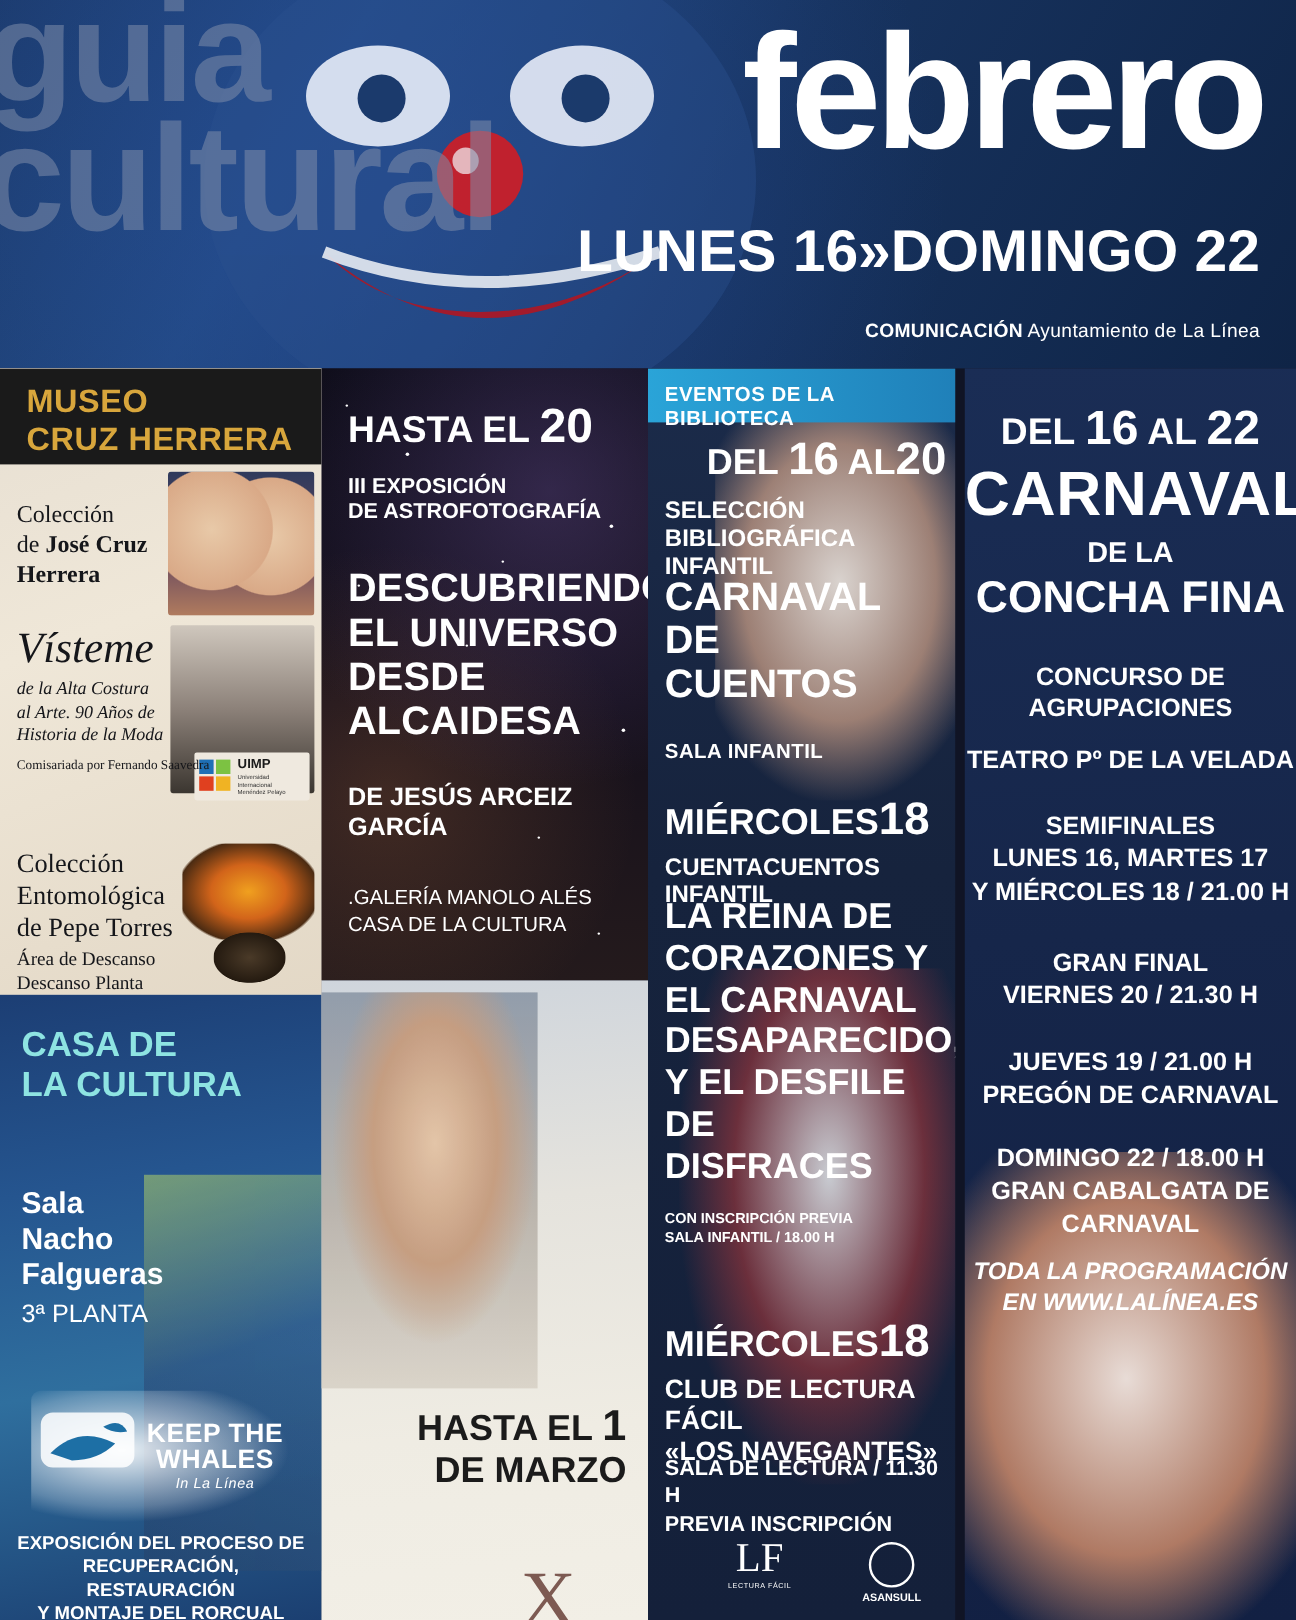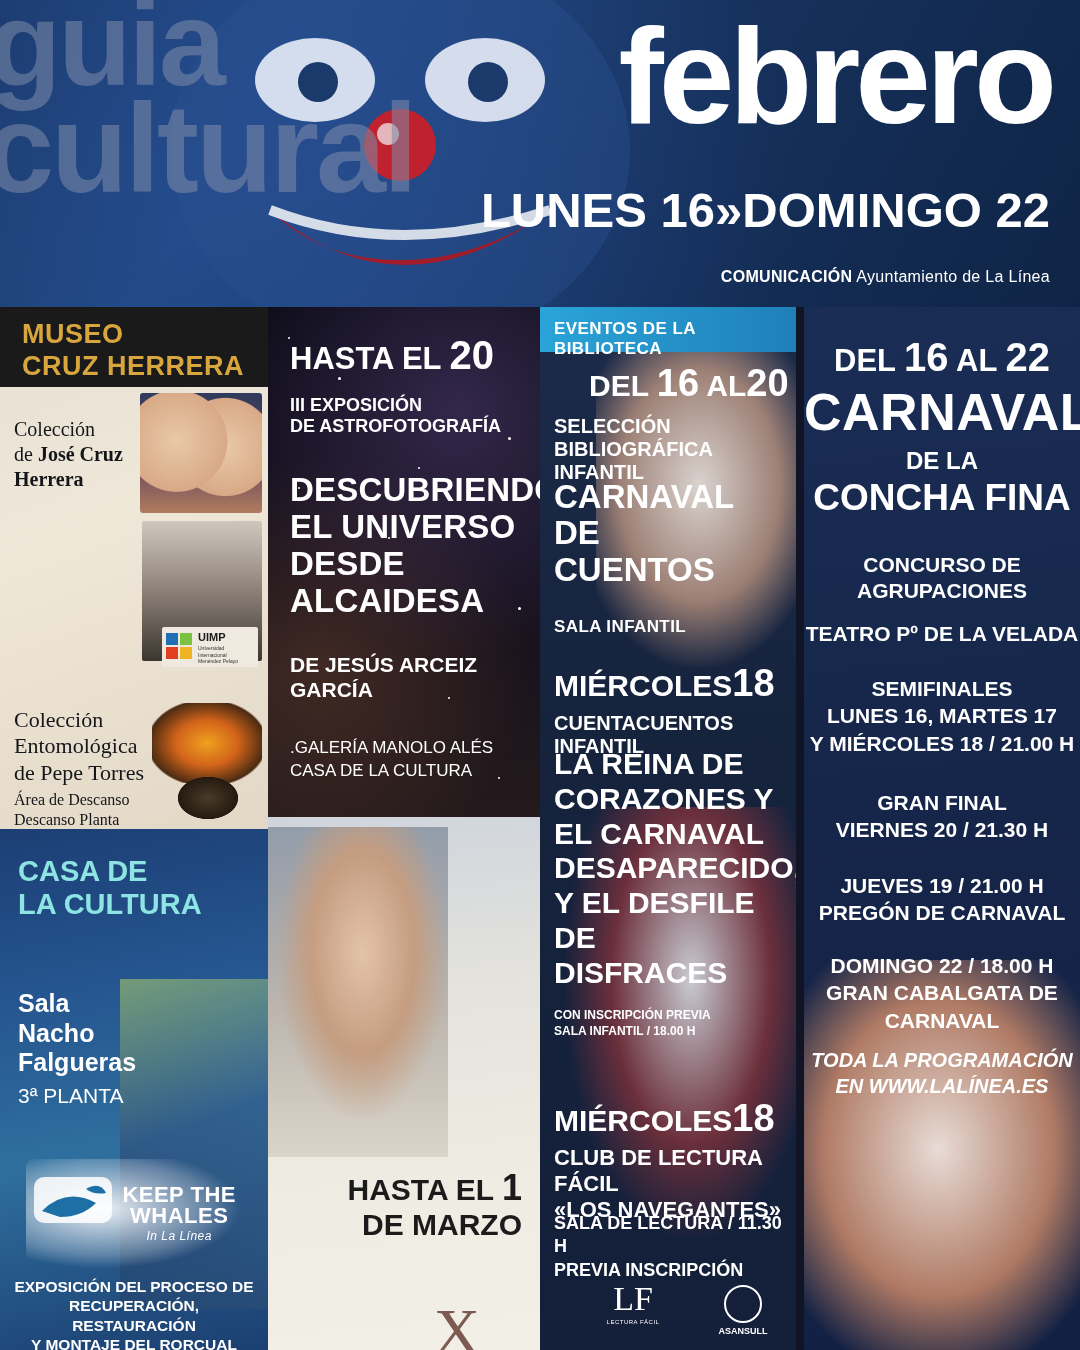--- a/index.html
+++ b/index.html
@@ -513,20 +513,27 @@
         </div>
         <div class="deco-butterfly"></div>
         <div class="deco-beetle"></div>
 
         <div class="c1-expo">
           <span>Colección</span><br>
           <span>de </span><b>José Cruz</b><br>
           <b>Herrera</b>
         </div>
 
+        <div class="c1-visteme">
+          <div class="big">Vísteme</div>
+          <div class="sub" style="white-space:pre-line">de la Alta Costura
+al Arte. 90 Años de
+Historia de la Moda</div>
+          <div class="comis">Comisariada por Fernando Saavedra</div>
+        </div>
 
         <div class="c1-coleccion" style="white-space:pre-line">Colección
 Entomológica
 de Pepe Torres</div>
         <div class="c1-area" style="white-space:pre-line">Área de Descanso
 Descanso Planta</div>
       </div>
 
       <div class="c1-bottom">
         <div class="c1b-statue"></div>

